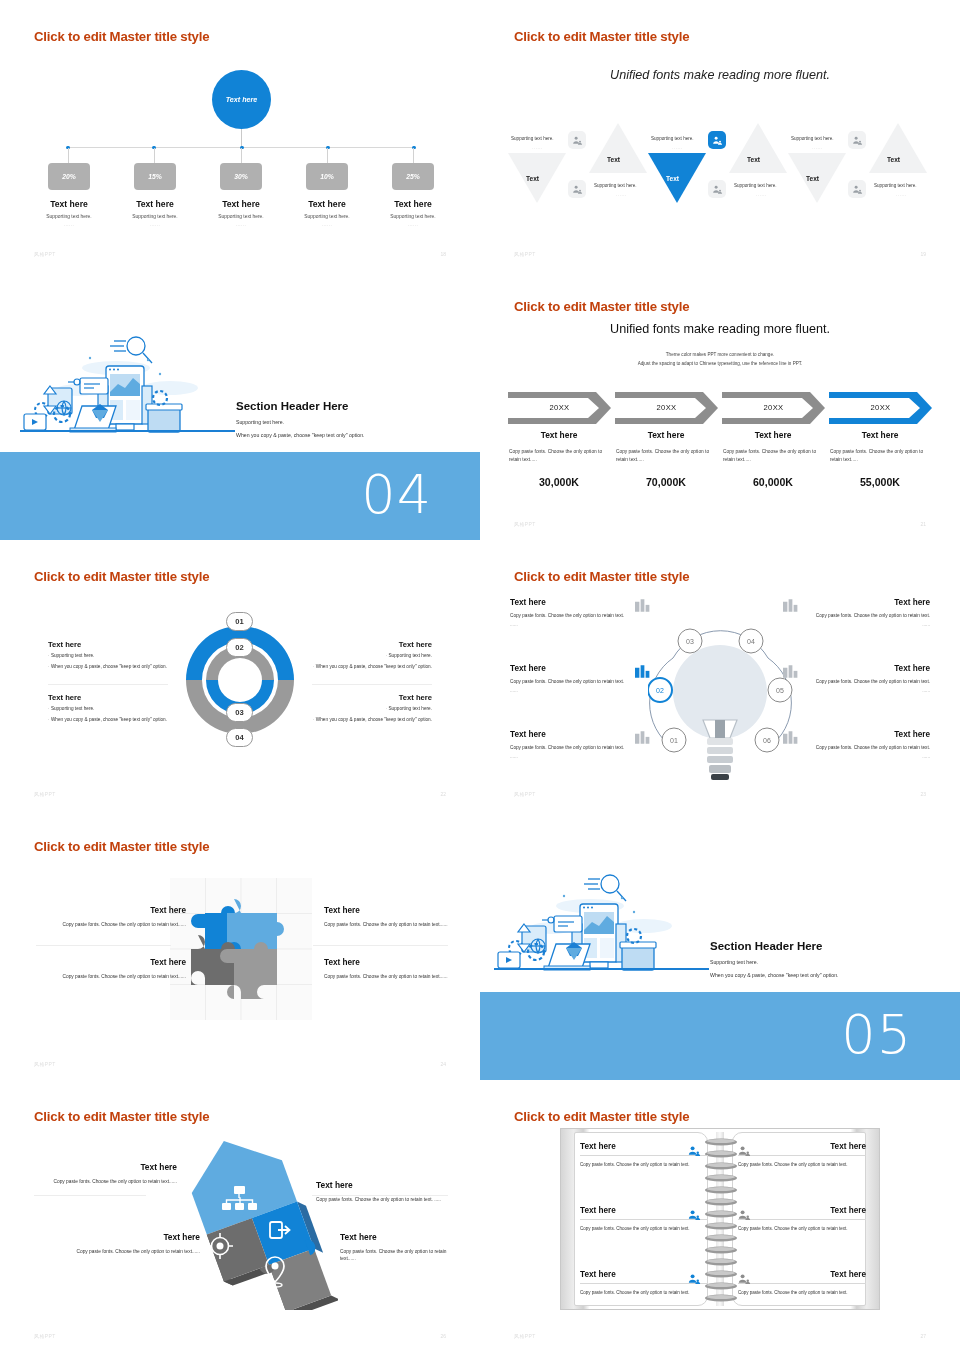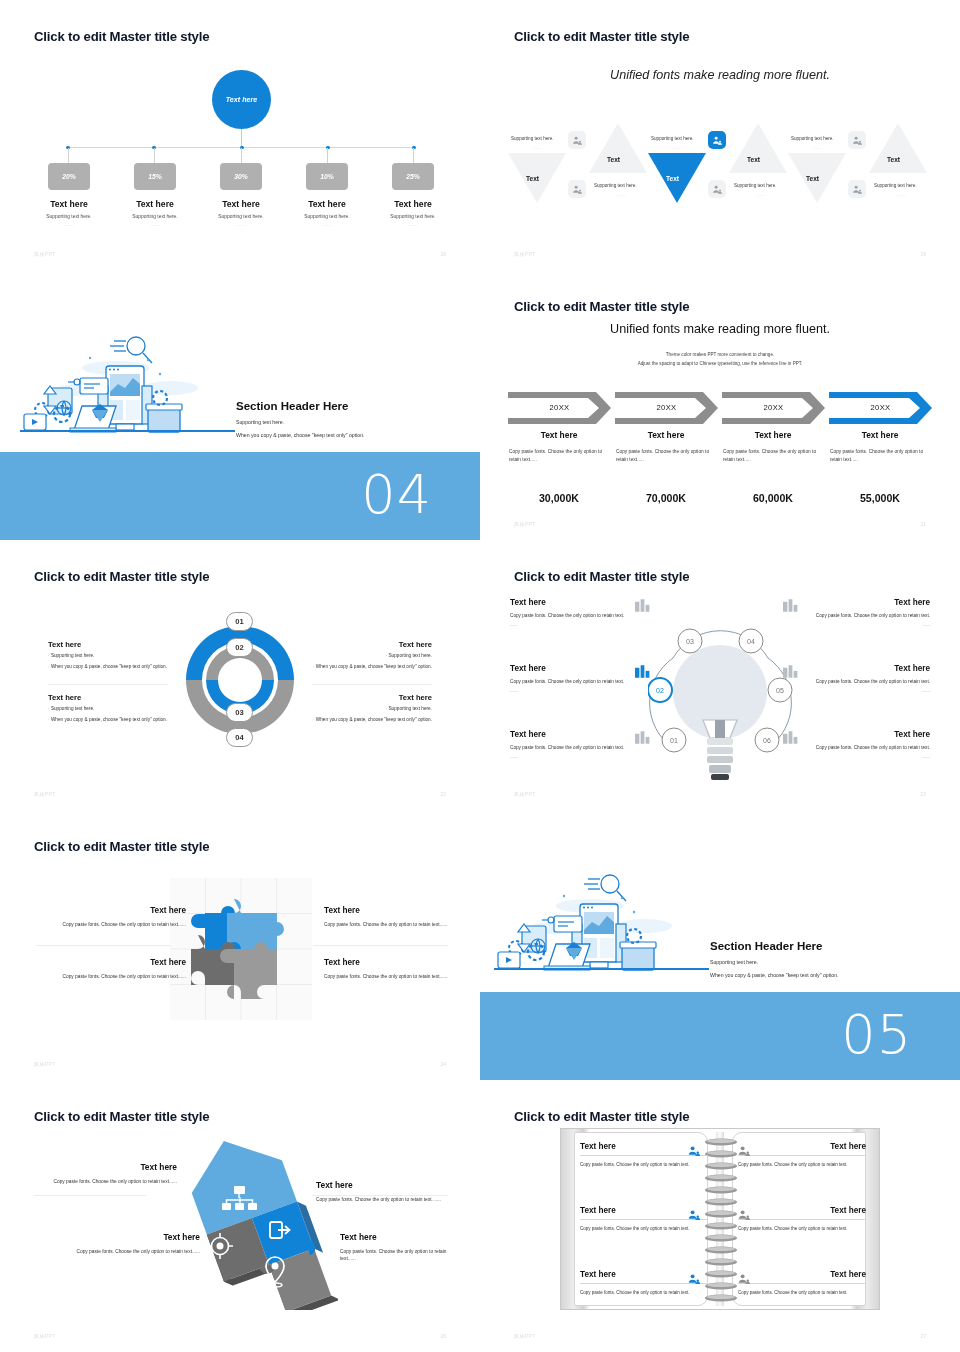--- a/index.html
+++ b/index.html
@@ -8,21 +8,21 @@
     background: #ffffff;
     font-family: "Liberation Sans", sans-serif;
     overflow: hidden;
   }
   .deck { display: grid; grid-template-columns: 480px 480px; grid-auto-rows: 270px; width: 960px; }
   .slide { position: relative; width: 480px; height: 270px; background: #fff; overflow: hidden; }
   .slide.tall { height: 272px; }
 
   .stitle {
     position: absolute; left: 34px; top: 29px;
-    font-size: 13.2px; font-weight: bold; color: #0f172a; letter-spacing: -0.2px;
+    font-size: 13.2px; font-weight: bold; color: #c2410c; letter-spacing: -0.2px;
   }
   .subtitle-ital {
     position: absolute; width: 100%; text-align: center; top: 68px;
     font-size: 12.6px; font-style: italic; color: #222;
   }
   .footer-logo {
     position: absolute; left: 34px; bottom: 13px;
     font-size: 5px; color: #dedede; letter-spacing: 0.4px;
   }
   .footer-num {
@@ -83,21 +83,21 @@
   
   .chev-row { position: absolute; left: 28px; top: 122px; width: 424px; height: 34px; }
   .chev { position: absolute; width: 103px; height: 24px; }
   .chev-yr {
     position: absolute; width: 100%; text-align: center; top: 11px;
     font-size: 7.6px; color: #1a1a1a; letter-spacing: 0.4px;
   }
   .chev-col { position: absolute; top: 160px; width: 106px; }
   .chev-h { font-size: 8.4px; font-weight: bold; color: #111; text-align: center; }
   .chev-b { font-size: 4.8px; color: #3a3a3a; margin-top: 8px; line-height: 1.65; text-align: left; padding: 0 3px; }
-  .chev-n { font-size: 10.6px; font-weight: bold; color: #111; text-align: center; margin-top: 28px; }
+  .chev-n { font-size: 10.6px; font-weight: bold; color: #111; text-align: center; margin-top: 12px; }
   .theme-l1 { position: absolute; width: 100%; text-align: center; top: 82px; font-size: 4.6px; color: #444; }
   .theme-l2 { position: absolute; width: 100%; text-align: center; top: 91px; font-size: 4.6px; color: #444; }
   .subtitle-big { position: absolute; width: 100%; text-align: center; top: 52px; font-size: 12.6px; color: #111; }
   .dblk { position: absolute; width: 150px; }
   .dblk-h { font-size: 7.6px; font-weight: bold; color: #111; }
   .dblk li { font-size: 4.7px; color: #333; list-style: none; margin-top: 4px; line-height: 1.4; }
   .dblk li::before { content: "· "; color: #888; }
   .hr-soft { position: absolute; height: 1px; background: #ededed; }
 
   

